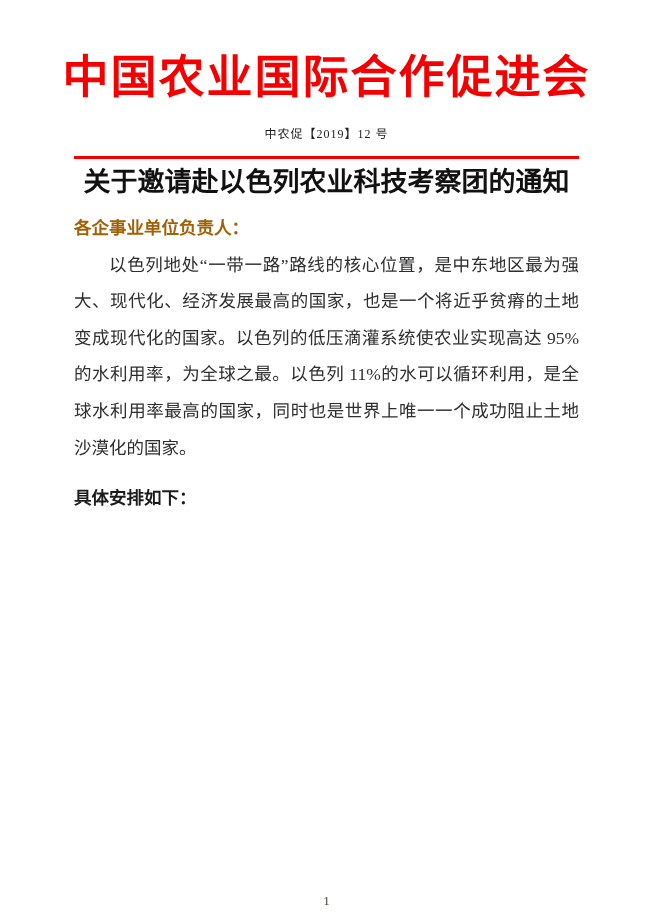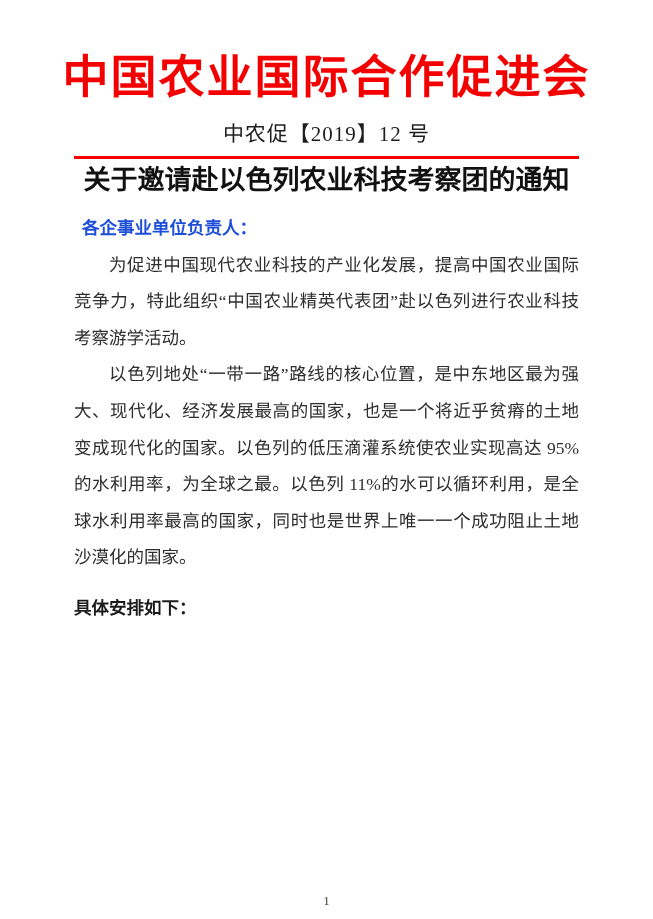--- a/index.html
+++ b/index.html
@@ -20,53 +20,51 @@
     font-size: 46px;
     line-height: 56px;
     font-weight: bold;
     color: #f40000;
     letter-spacing: 2px;
     white-space: nowrap;
   }
   .doc-number {
     margin-top: 16px;
     text-align: center;
-    font-size: 21px;
+    font-size: 12px;
     line-height: 24px;
     color: #1d1d1d;
     letter-spacing: 1px;
   }
   .red-rule {
     width: 505px;
     margin: 10px auto 0;
     border: none;
     border-top: 3.5px solid #f40000;
   }
   .notice-title {
     margin-top: 3px;
     text-align: center;
     font-size: 27px;
     line-height: 40px;
     font-weight: bold;
     color: #111111;
     white-space: nowrap;
-    font-family: Liberation Mono, monospace;
   }
   .body-block {
     width: 505px;
     margin: 8px auto 0;
     font-size: 17.5px;
     line-height: 36.6px;
     text-align: justify;
     color: #2e2e2e;
   }
   .salutation {
     font-weight: bold;
-    color: #1d4ed8;
-    margin-left: 8px;
+    color: #a16207;
   }
   .body-block p.para {
     text-indent: 2em;
   }
   .arrangement-heading {
     width: 505px;
     margin: 14px auto 0;
     font-size: 17.5px;
     line-height: 36.6px;
     font-weight: bold;
@@ -90,21 +88,20 @@
   <div class="org-title">中国农业国际合作促进会</div>
 
   <div class="doc-number">中农促【2019】12 号</div>
 
   <hr class="red-rule">
 
   <div class="notice-title">关于邀请赴以色列农业科技考察团的通知</div>
 
   <div class="body-block">
     <p class="salutation">各企事业单位负责人：</p>
-    <p class="para">为促进中国现代农业科技的产业化发展，提高中国农业国际竞争力，特此组织“中国农业精英代表团”赴以色列进行农业科技考察游学活动。</p>
     <p class="para">以色列地处“一带一路”路线的核心位置，是中东地区最为强大、现代化、经济发展最高的国家，也是一个将近乎贫瘠的土地变成现代化的国家。以色列的低压滴灌系统使农业实现高达 95%的水利用率，为全球之最。以色列 11%的水可以循环利用，是全球水利用率最高的国家，同时也是世界上唯一一个成功阻止土地沙漠化的国家。</p>
   </div>
 
   <div class="arrangement-heading">具体安排如下：</div>
 
   <div class="page-number">1</div>
 
 </div>
 
 </body></html>

